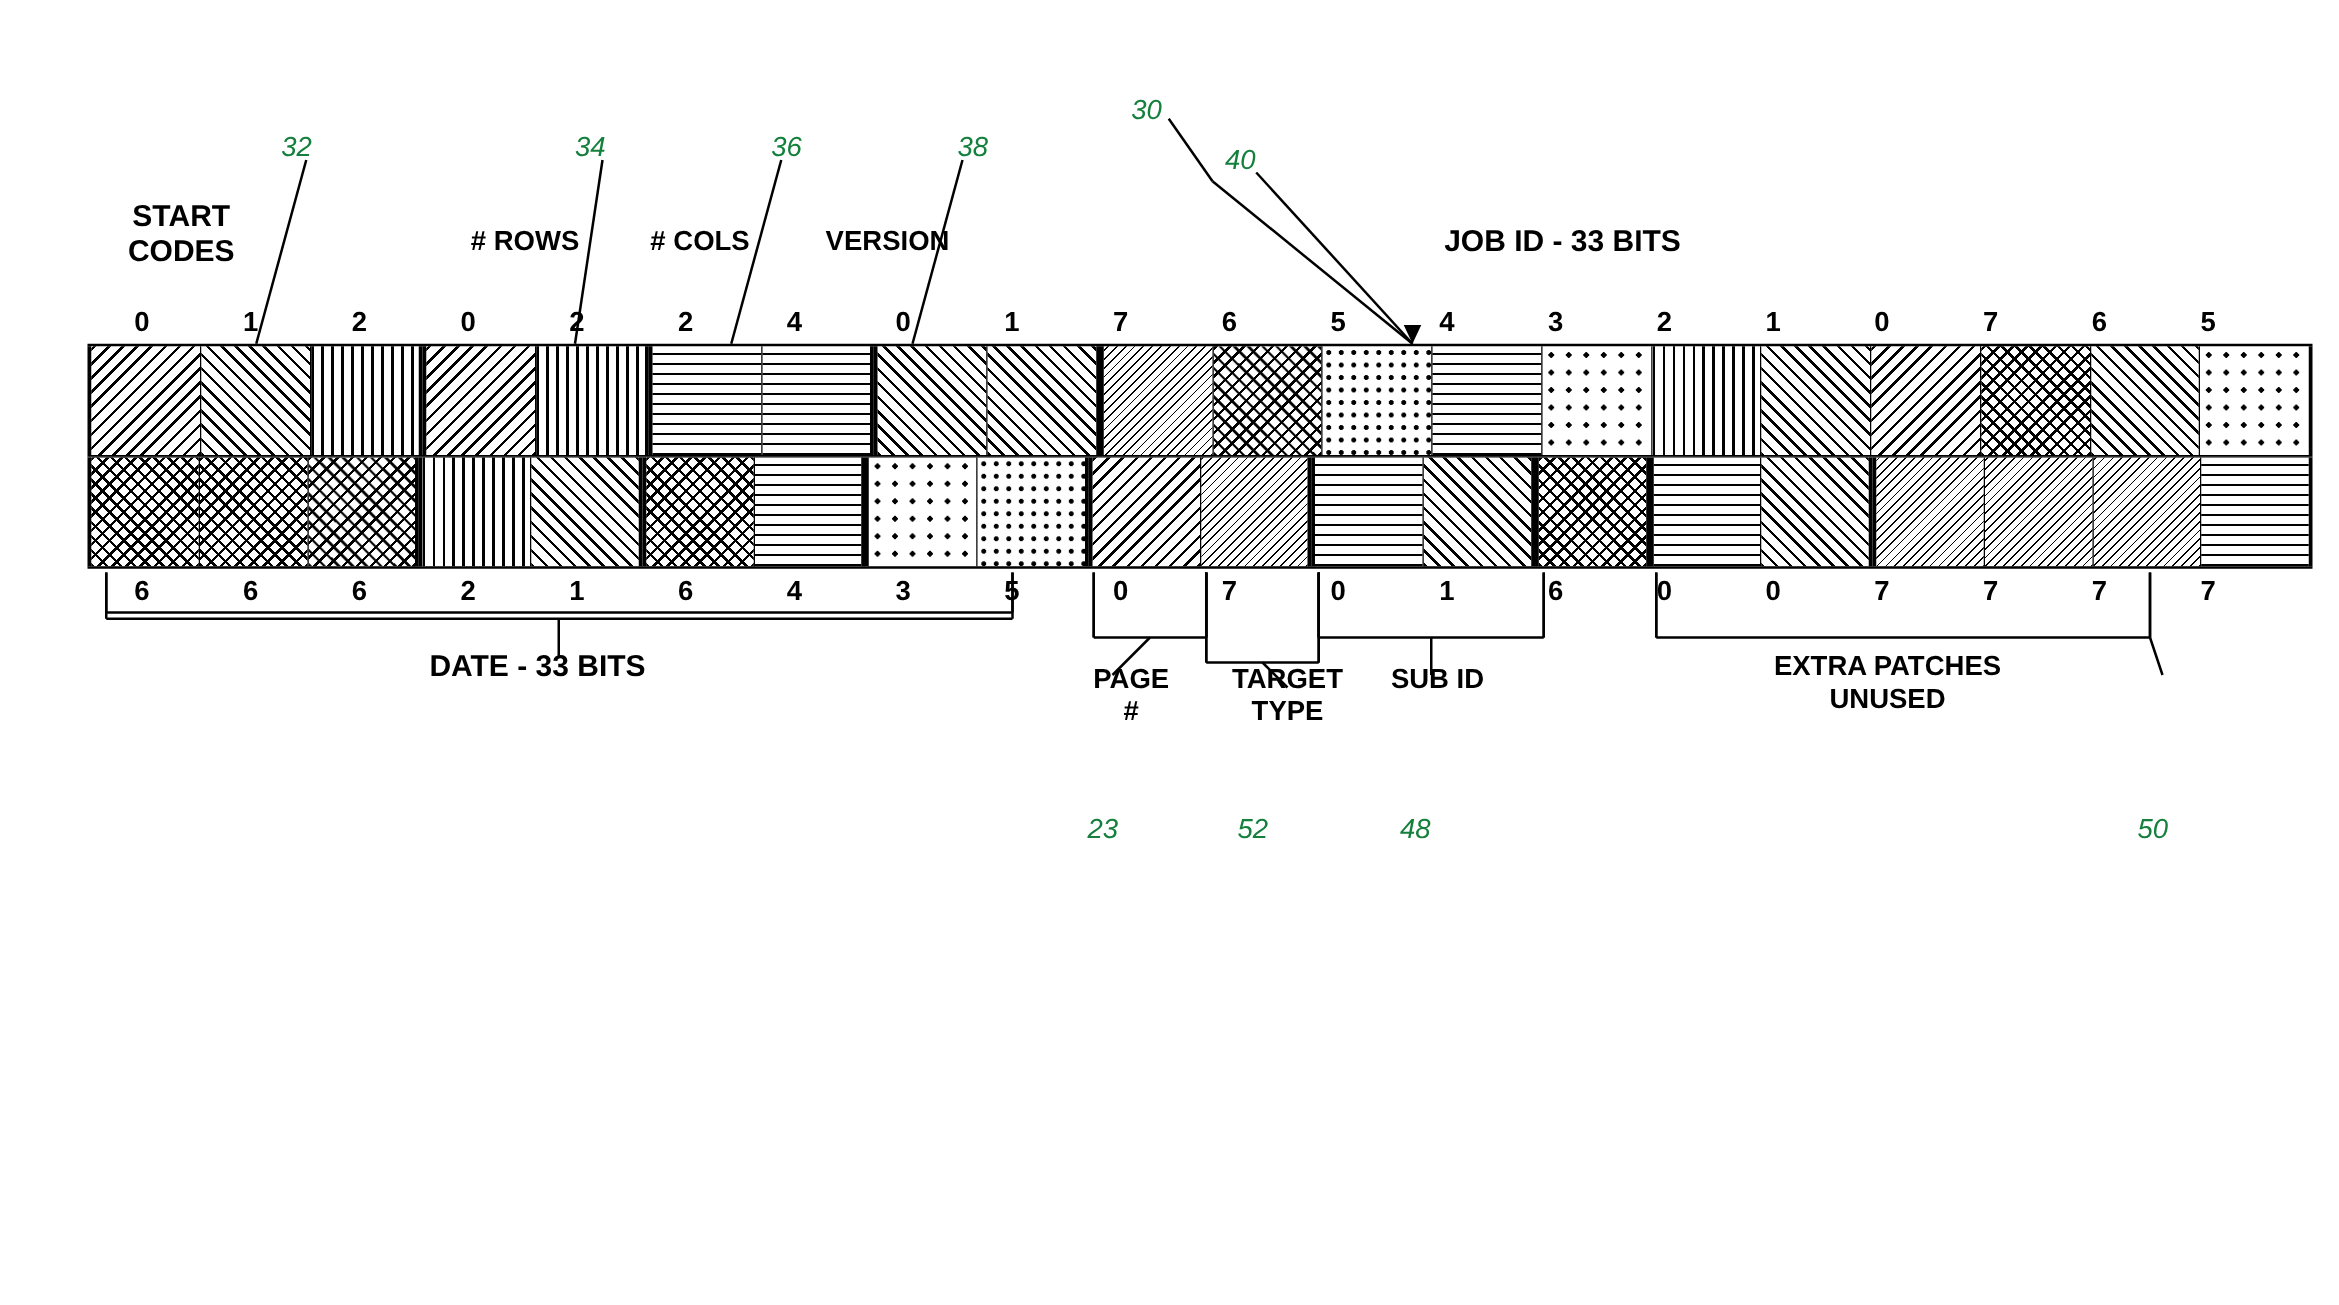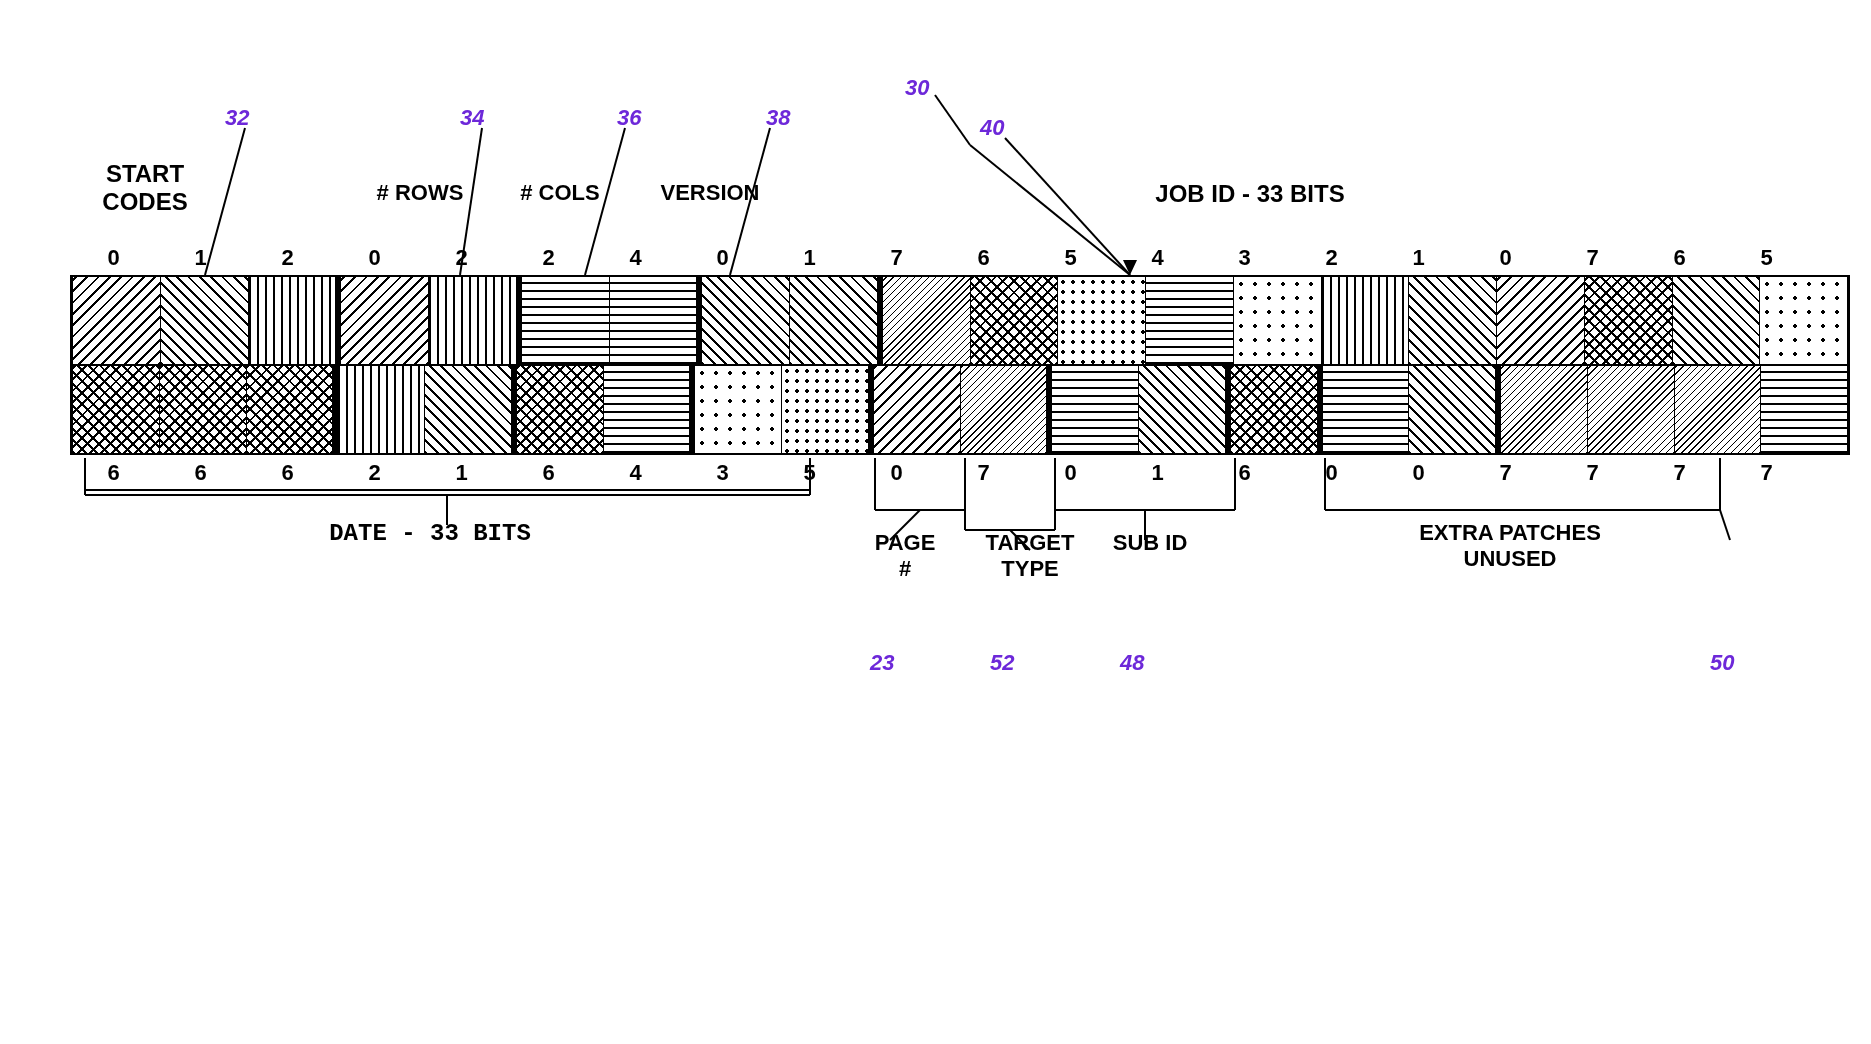--- a/index.html
+++ b/index.html
@@ -16,22 +16,22 @@
       position: absolute;
       top: 60px;
       left: 30px;
       width: 1820px;
     }
 
     
     .ref-num {
       font-style: italic;
       font-size: 22px;
-      font-weight: bold;
-      color: #6d28d9;
+      font-weight: normal;
+      color: #15803d;
       position: absolute;
     }
 
     
     .label-text {
       font-size: 22px;
       font-weight: bold;
       color: #000;
       position: absolute;
       text-align: center;
@@ -295,21 +295,21 @@
     <div class="num-cell">1</div>
     <div class="num-cell">6</div>
     <div class="num-cell">0</div>
     <div class="num-cell">0</div>
     <div class="num-cell">7</div>
     <div class="num-cell">7</div>
     <div class="num-cell">7</div>
     <div class="num-cell">7</div>
   </div>
 
-  <div class="label-text" style="top:460px; left:200px; width:400px; font-size:24px;font-family:Liberation Mono, monospace;">DATE - 33 BITS</div>
+  <div class="label-text" style="top:460px; left:200px; width:400px; font-size:24px;">DATE - 33 BITS</div>
 
   <div class="label-text" style="top:470px; left:815px; width:120px; font-size:22px;">PAGE<br>#</div>
   <span class="ref-num" style="top:590px; left:840px; font-size:22px;">23</span>
 
   <div class="label-text" style="top:470px; left:935px; width:130px; font-size:22px;">TARGET<br>TYPE</div>
   <span class="ref-num" style="top:590px; left:960px; font-size:22px;">52</span>
 
   <div class="label-text" style="top:470px; left:1050px; width:140px; font-size:22px;">SUB ID</div>
   <span class="ref-num" style="top:590px; left:1090px; font-size:22px;">48</span>
 

